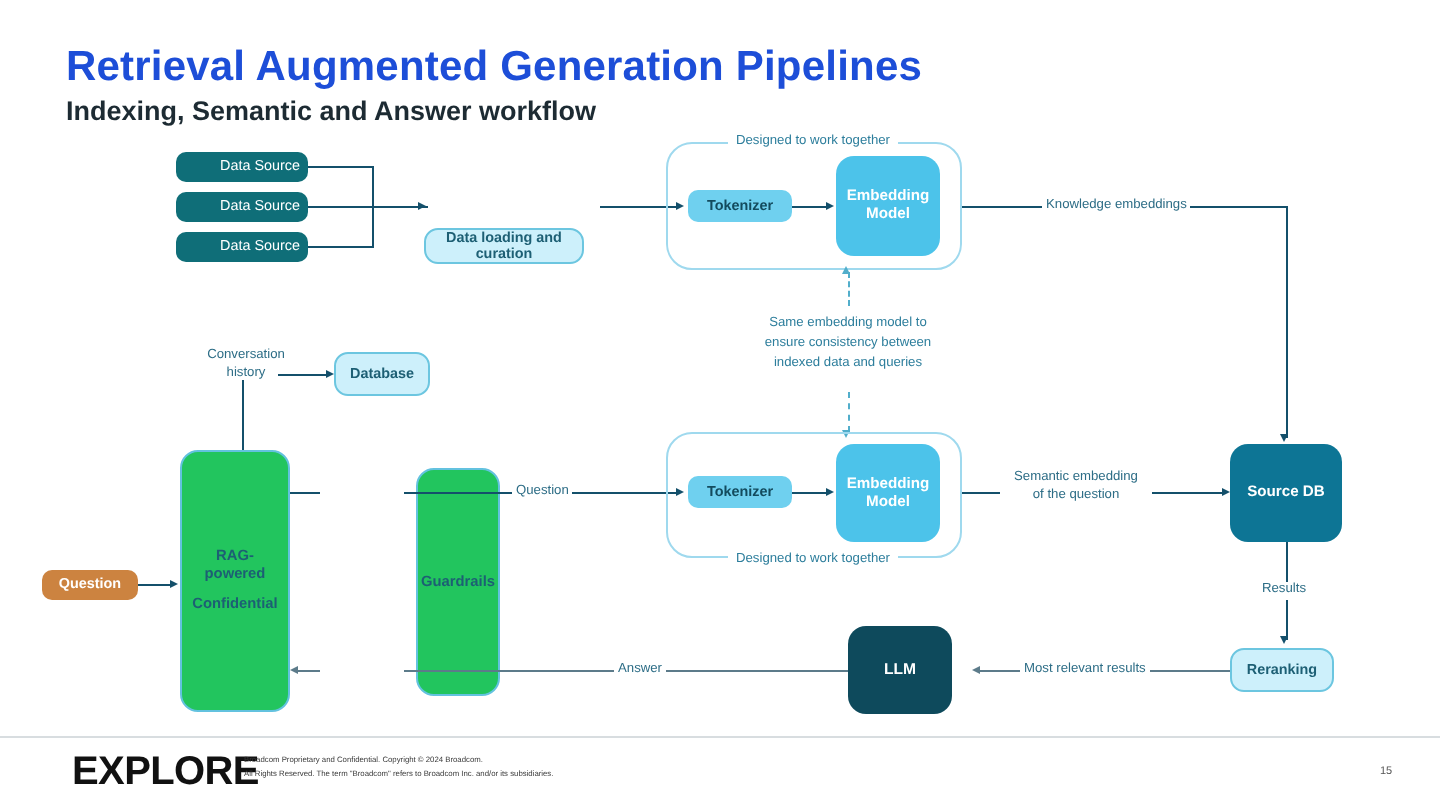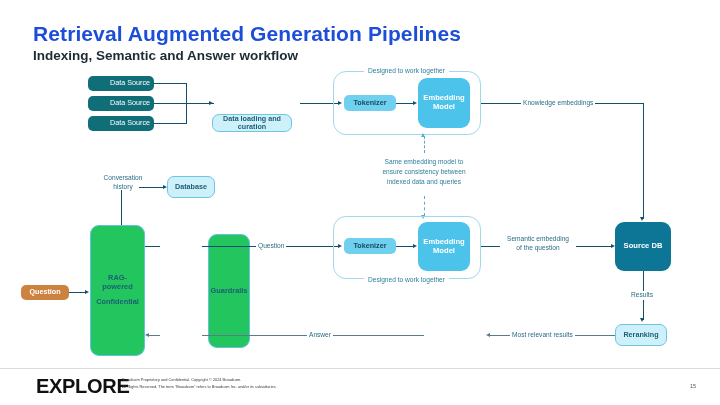--- a/index.html
+++ b/index.html
@@ -219,20 +219,23 @@
   <div class="arrow ar-d" style="left:640.4px;top:318px;"></div>
 
   <div class="node n-lightblue" style="left:615px;top:324px;width:52px;height:22px;">
     <span>Reranking</span>
     </div>
 
   <div class="ln ln-h ln-grey" style="left:489px;top:335px;width:126px;"></div>
   <div class="edge-label" style="left:510px;top:331px;">Most relevant results</div>
   <div class="arrow ar-l" style="left:486px;top:332.5px;"></div>
 
+  <div class="node n-llm" style="left:424px;top:313px;width:52px;height:44px;">
+    <span>LLM</span>
+    </div>
 
   <div class="ln ln-h ln-grey" style="left:202px;top:335px;width:222px;"></div>
   <div class="edge-label" style="left:307px;top:331px;">Answer</div>
   <div class="ln ln-h ln-grey" style="left:148px;top:335px;width:12px;"></div>
   <div class="arrow ar-l" style="left:145px;top:332.5px;"></div>
 
   <div class="footer-rule"></div>
   <div class="logo">EXPLORE</div>
   <div class="legal">
     <div>Broadcom Proprietary and Confidential. Copyright © 2024 Broadcom.</div>

